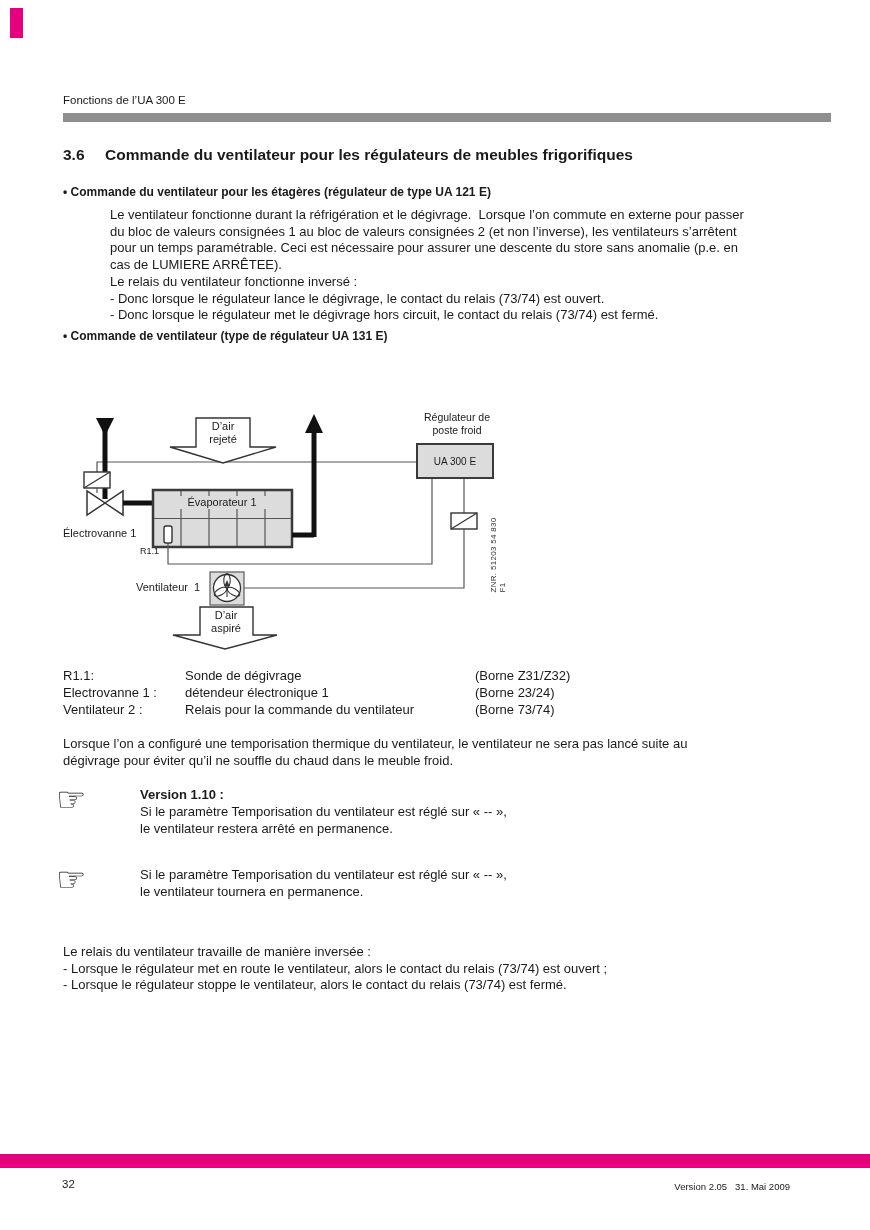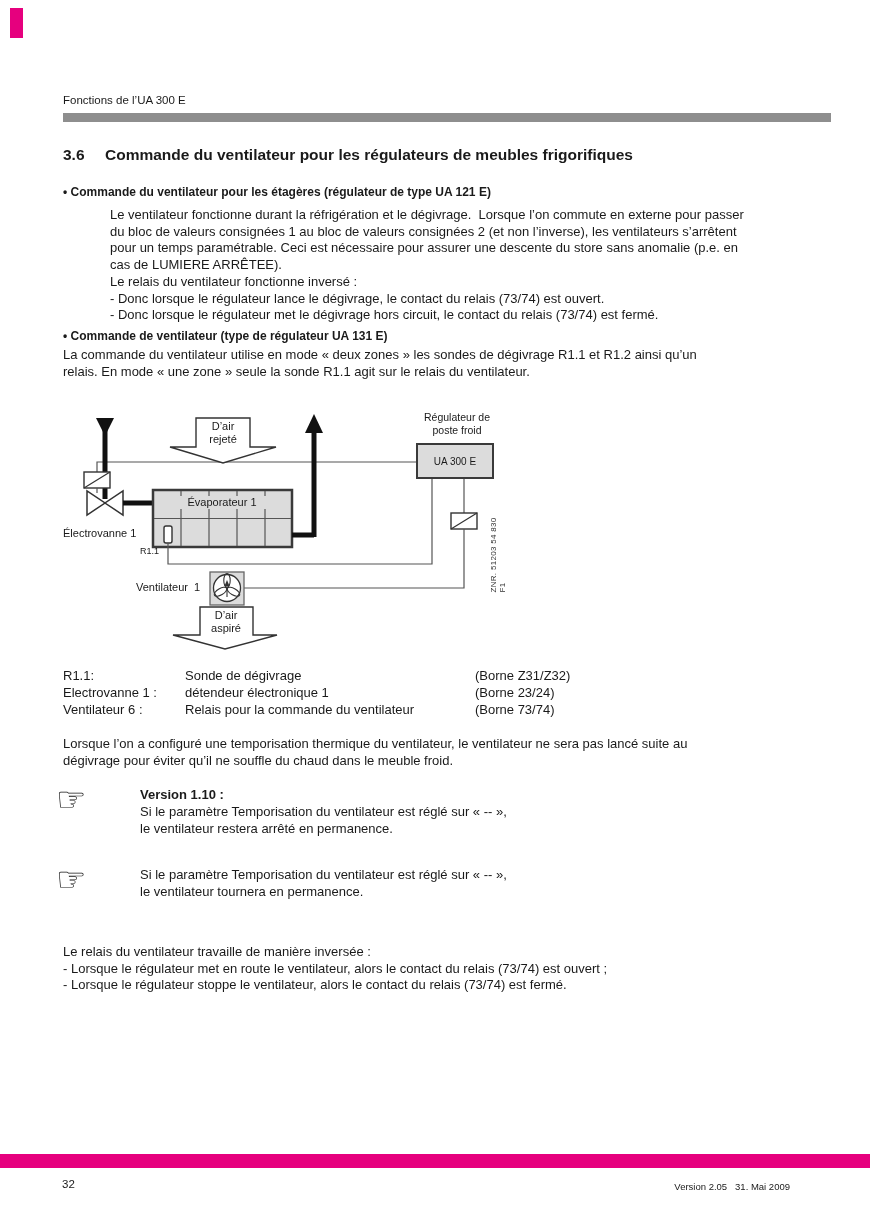--- a/index.html
+++ b/index.html
@@ -70,22 +70,20 @@
   <div class="abs bullet b1">Commande du ventilateur pour les étagères (régulateur de type UA 121 E)</div>
   <div class="abs para pre p1">Le ventilateur fonctionne durant la réfrigération et le dégivrage.  Lorsque l’on commute en externe pour passer
 du bloc de valeurs consignées 1 au bloc de valeurs consignées 2 (et non l’inverse), les ventilateurs s’arrêtent
 pour un temps paramétrable. Ceci est nécessaire pour assurer une descente du store sans anomalie (p.e. en
 cas de LUMIERE ARRÊTEE).
 Le relais du ventilateur fonctionne inversé :
 - Donc lorsque le régulateur lance le dégivrage, le contact du relais (73/74) est ouvert.
 - Donc lorsque le régulateur met le dégivrage hors circuit, le contact du relais (73/74) est fermé.</div>
 
   <div class="abs bullet b2">Commande de ventilateur (type de régulateur UA 131 E)</div>
-  <div class="abs para pre p2">La commande du ventilateur utilise en mode « deux zones » les sondes de dégivrage R1.1 et R1.2 ainsi qu’un
-relais. En mode « une zone » seule la sonde R1.1 agit sur le relais du ventilateur.</div>
 
   <svg class="abs diagram-svg" width="560" height="255" viewBox="0 0 560 255" xmlns="http://www.w3.org/2000/svg">
 
     <polyline points="416,57 97,57 97,67" fill="none" stroke="#555" stroke-width="1.2"></polyline>
 
     <polygon points="96,13 114,13 105,31" fill="#111"></polygon>
     <line x1="105" y1="16" x2="105" y2="94" stroke="#111" stroke-width="5"></line>
 
     <rect x="84" y="67" width="26" height="16" fill="#fff" stroke="#333" stroke-width="1.4"></rect>
     <line x1="84" y1="83" x2="110" y2="67" stroke="#333" stroke-width="1.2"></line>
@@ -139,21 +137,21 @@
   <div class="abs dlabel fan-label pre">Ventilateur  1</div>
   <div class="abs znr-label">ZNR. 51203 54 830 F1</div>
 
   <div class="abs legend">
     <div>R1.1:</div>
     <div>Sonde de dégivrage</div>
     <div>(Borne Z31/Z32)</div>
     <div>Electrovanne 1 :</div>
     <div>détendeur électronique 1</div>
     <div>(Borne 23/24)</div>
-    <div>Ventilateur 6 :</div>
+    <div>Ventilateur 2 :</div>
     <div>Relais pour la commande du ventilateur</div>
     <div>(Borne 73/74)</div>
   </div>
 
   <div class="abs para pre p3">Lorsque l’on a configuré une temporisation thermique du ventilateur, le ventilateur ne sera pas lancé suite au
 dégivrage pour éviter qu’il ne souffle du chaud dans le meuble froid.</div>
 
   <div class="abs note-icon ni1">☞</div>
   <div class="abs note-text nt1">
     <div class="note-title">Version 1.10 :</div>

